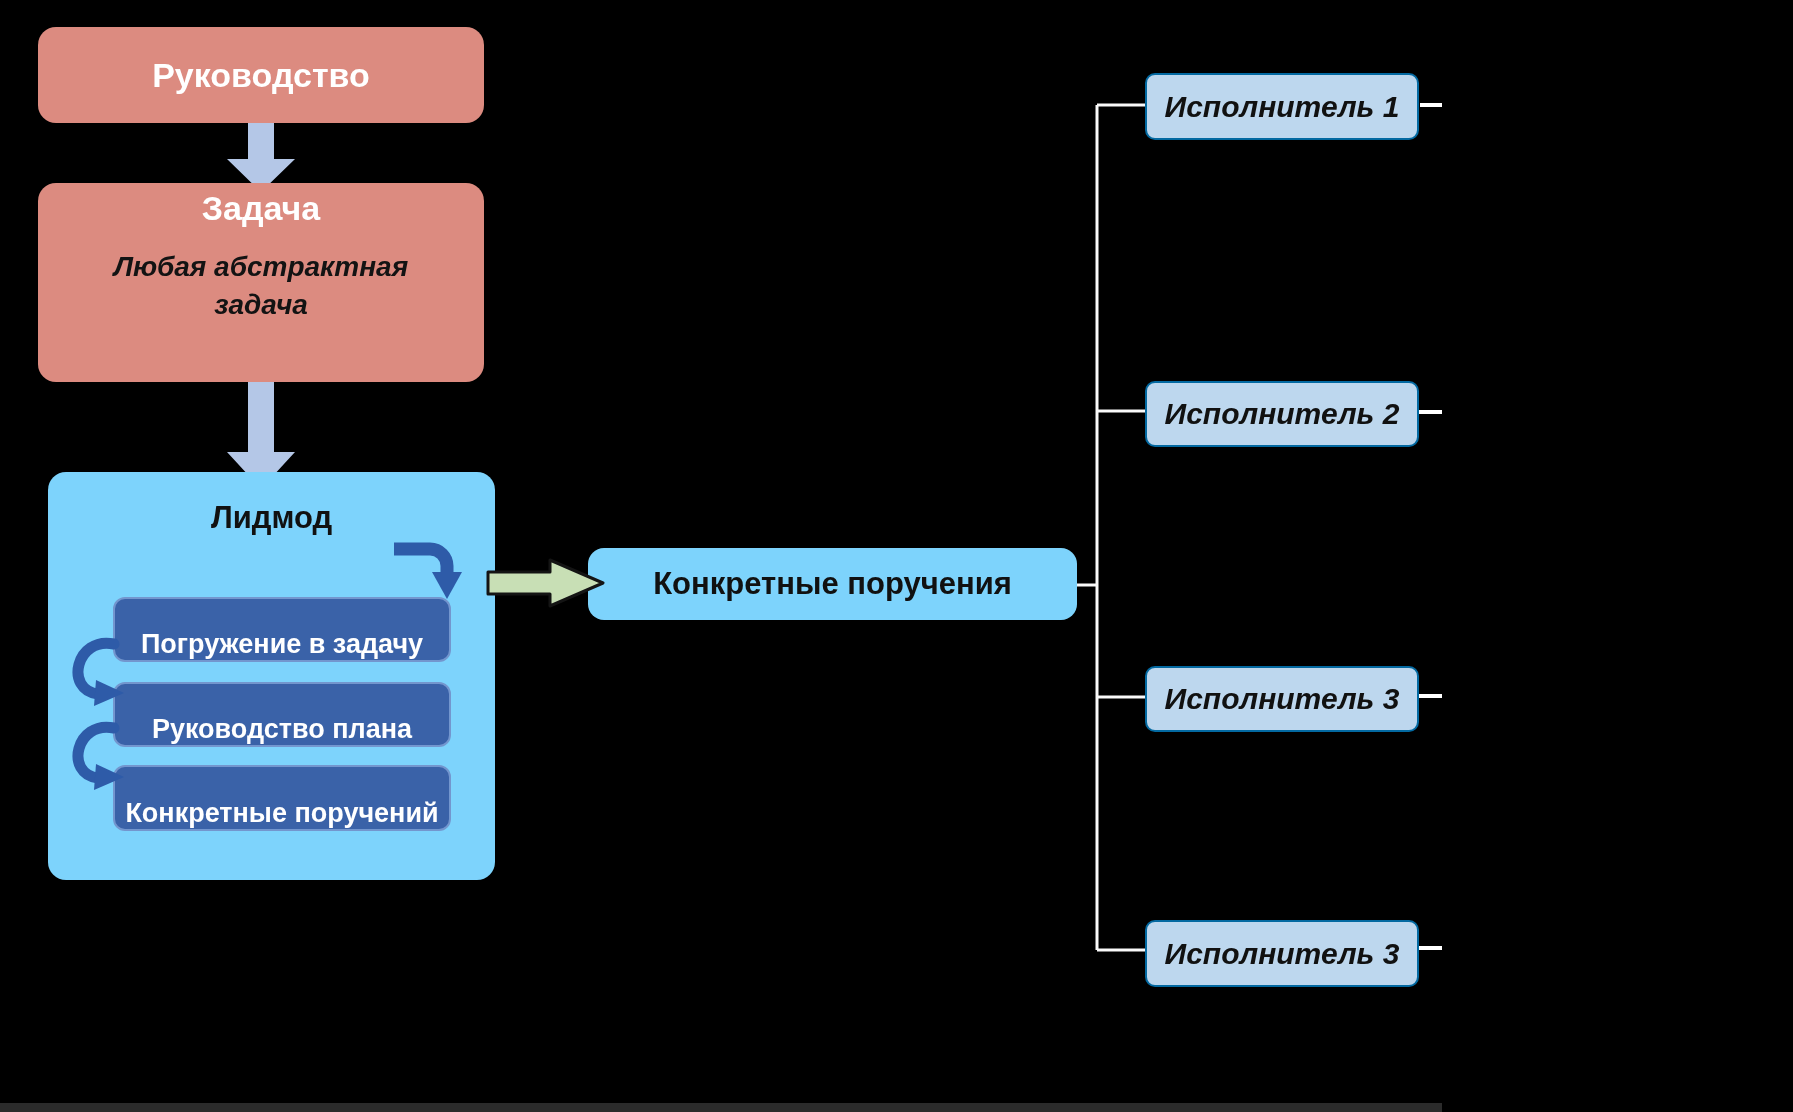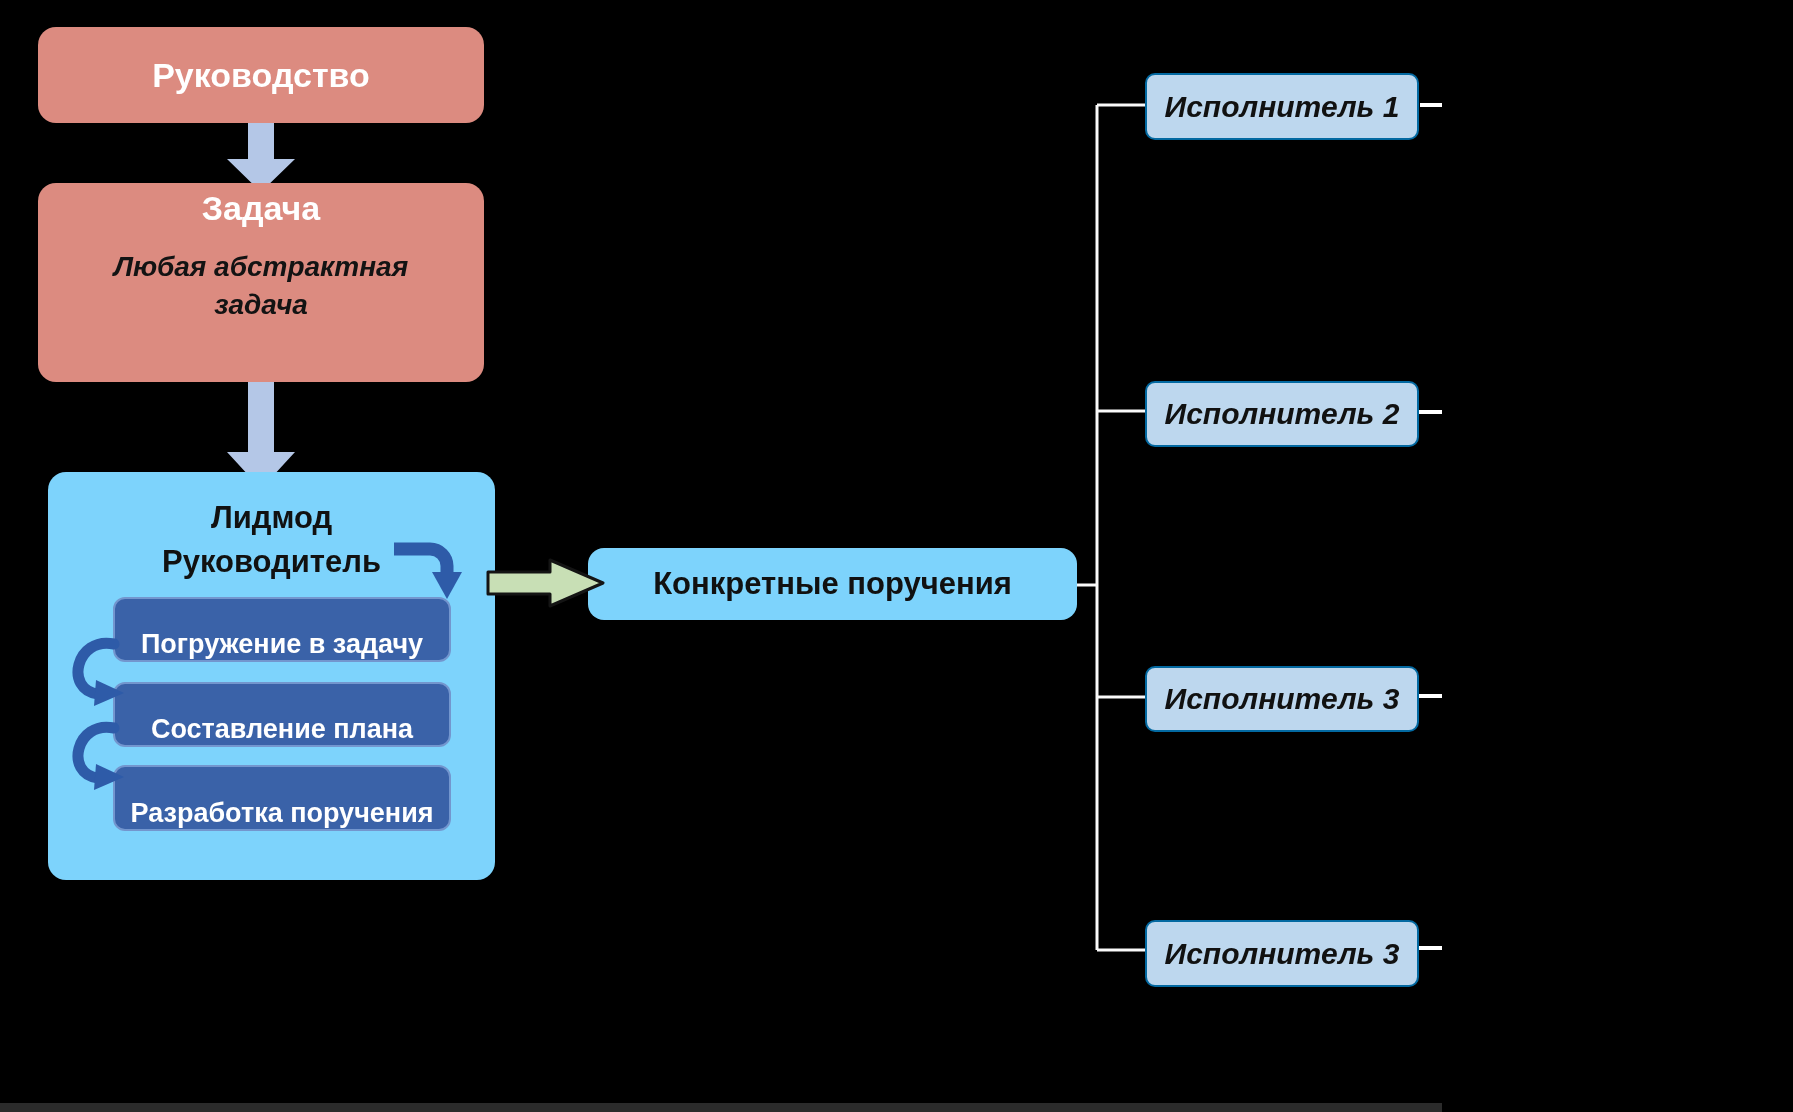--- a/index.html
+++ b/index.html
@@ -36,37 +36,36 @@
     <div style="color:#131313;font-size:28px;font-weight:700;font-style:italic;width:330px;line-height:1.35;margin-top:20px;">Любая абстрактная задача</div>
   </div>
 
   <svg class="abs" style="left:224px;top:382px;" width="74" height="108" viewBox="0 0 74 108">
     <polygon points="24,0 50,0 50,70 71,70 37,107 3,70 24,70" fill="#B4C7E7"></polygon>
   </svg>
 
   <div class="abs green" style="left:48px;top:472px;width:447px;height:408px;">
     <div style="text-align:center;padding-top:24px;color:#111;font-size:31px;font-weight:600;line-height:1.42;">
       <div>Лидмод</div>
-      <div>Руководитель</div>
     </div>
   </div>
 
   <svg class="abs" style="left:388px;top:537px;" width="84" height="66" viewBox="0 0 84 66">
     <path d="M6,12 h36 a17,17 0 0 1 17,17 v8" stroke="#2E5BA8" stroke-width="13" fill="none"></path>
     <polygon points="44,35 74,35 59,62" fill="#2E5BA8"></polygon>
   </svg>
 
   <div class="abs bluestep" style="left:113px;top:597px;width:334px;height:61px;">
     <span>Погружение в задачу</span>
   </div>
   <div class="abs bluestep" style="left:113px;top:682px;width:334px;height:61px;">
-    <span>Составление плана</span>
+    <span>Руководство плана</span>
   </div>
   <div class="abs bluestep" style="left:113px;top:765px;width:334px;height:62px;">
-    <span>Разработка поручения</span>
+    <span>Конкретные поручений</span>
   </div>
 
   <svg class="abs" style="left:64px;top:636px;" width="60" height="70" viewBox="0 0 60 70">
     <path d="M50,8 C12,0 0,54 34,58" stroke="#2E5BA8" stroke-width="11" fill="none" stroke-linecap="round"></path>
     <polygon points="32,44 60,57 30,70" fill="#2E5BA8"></polygon>
   </svg>
   <svg class="abs" style="left:64px;top:720px;" width="60" height="70" viewBox="0 0 60 70">
     <path d="M50,8 C12,0 0,54 34,58" stroke="#2E5BA8" stroke-width="11" fill="none" stroke-linecap="round"></path>
     <polygon points="32,44 60,57 30,70" fill="#2E5BA8"></polygon>
   </svg>

